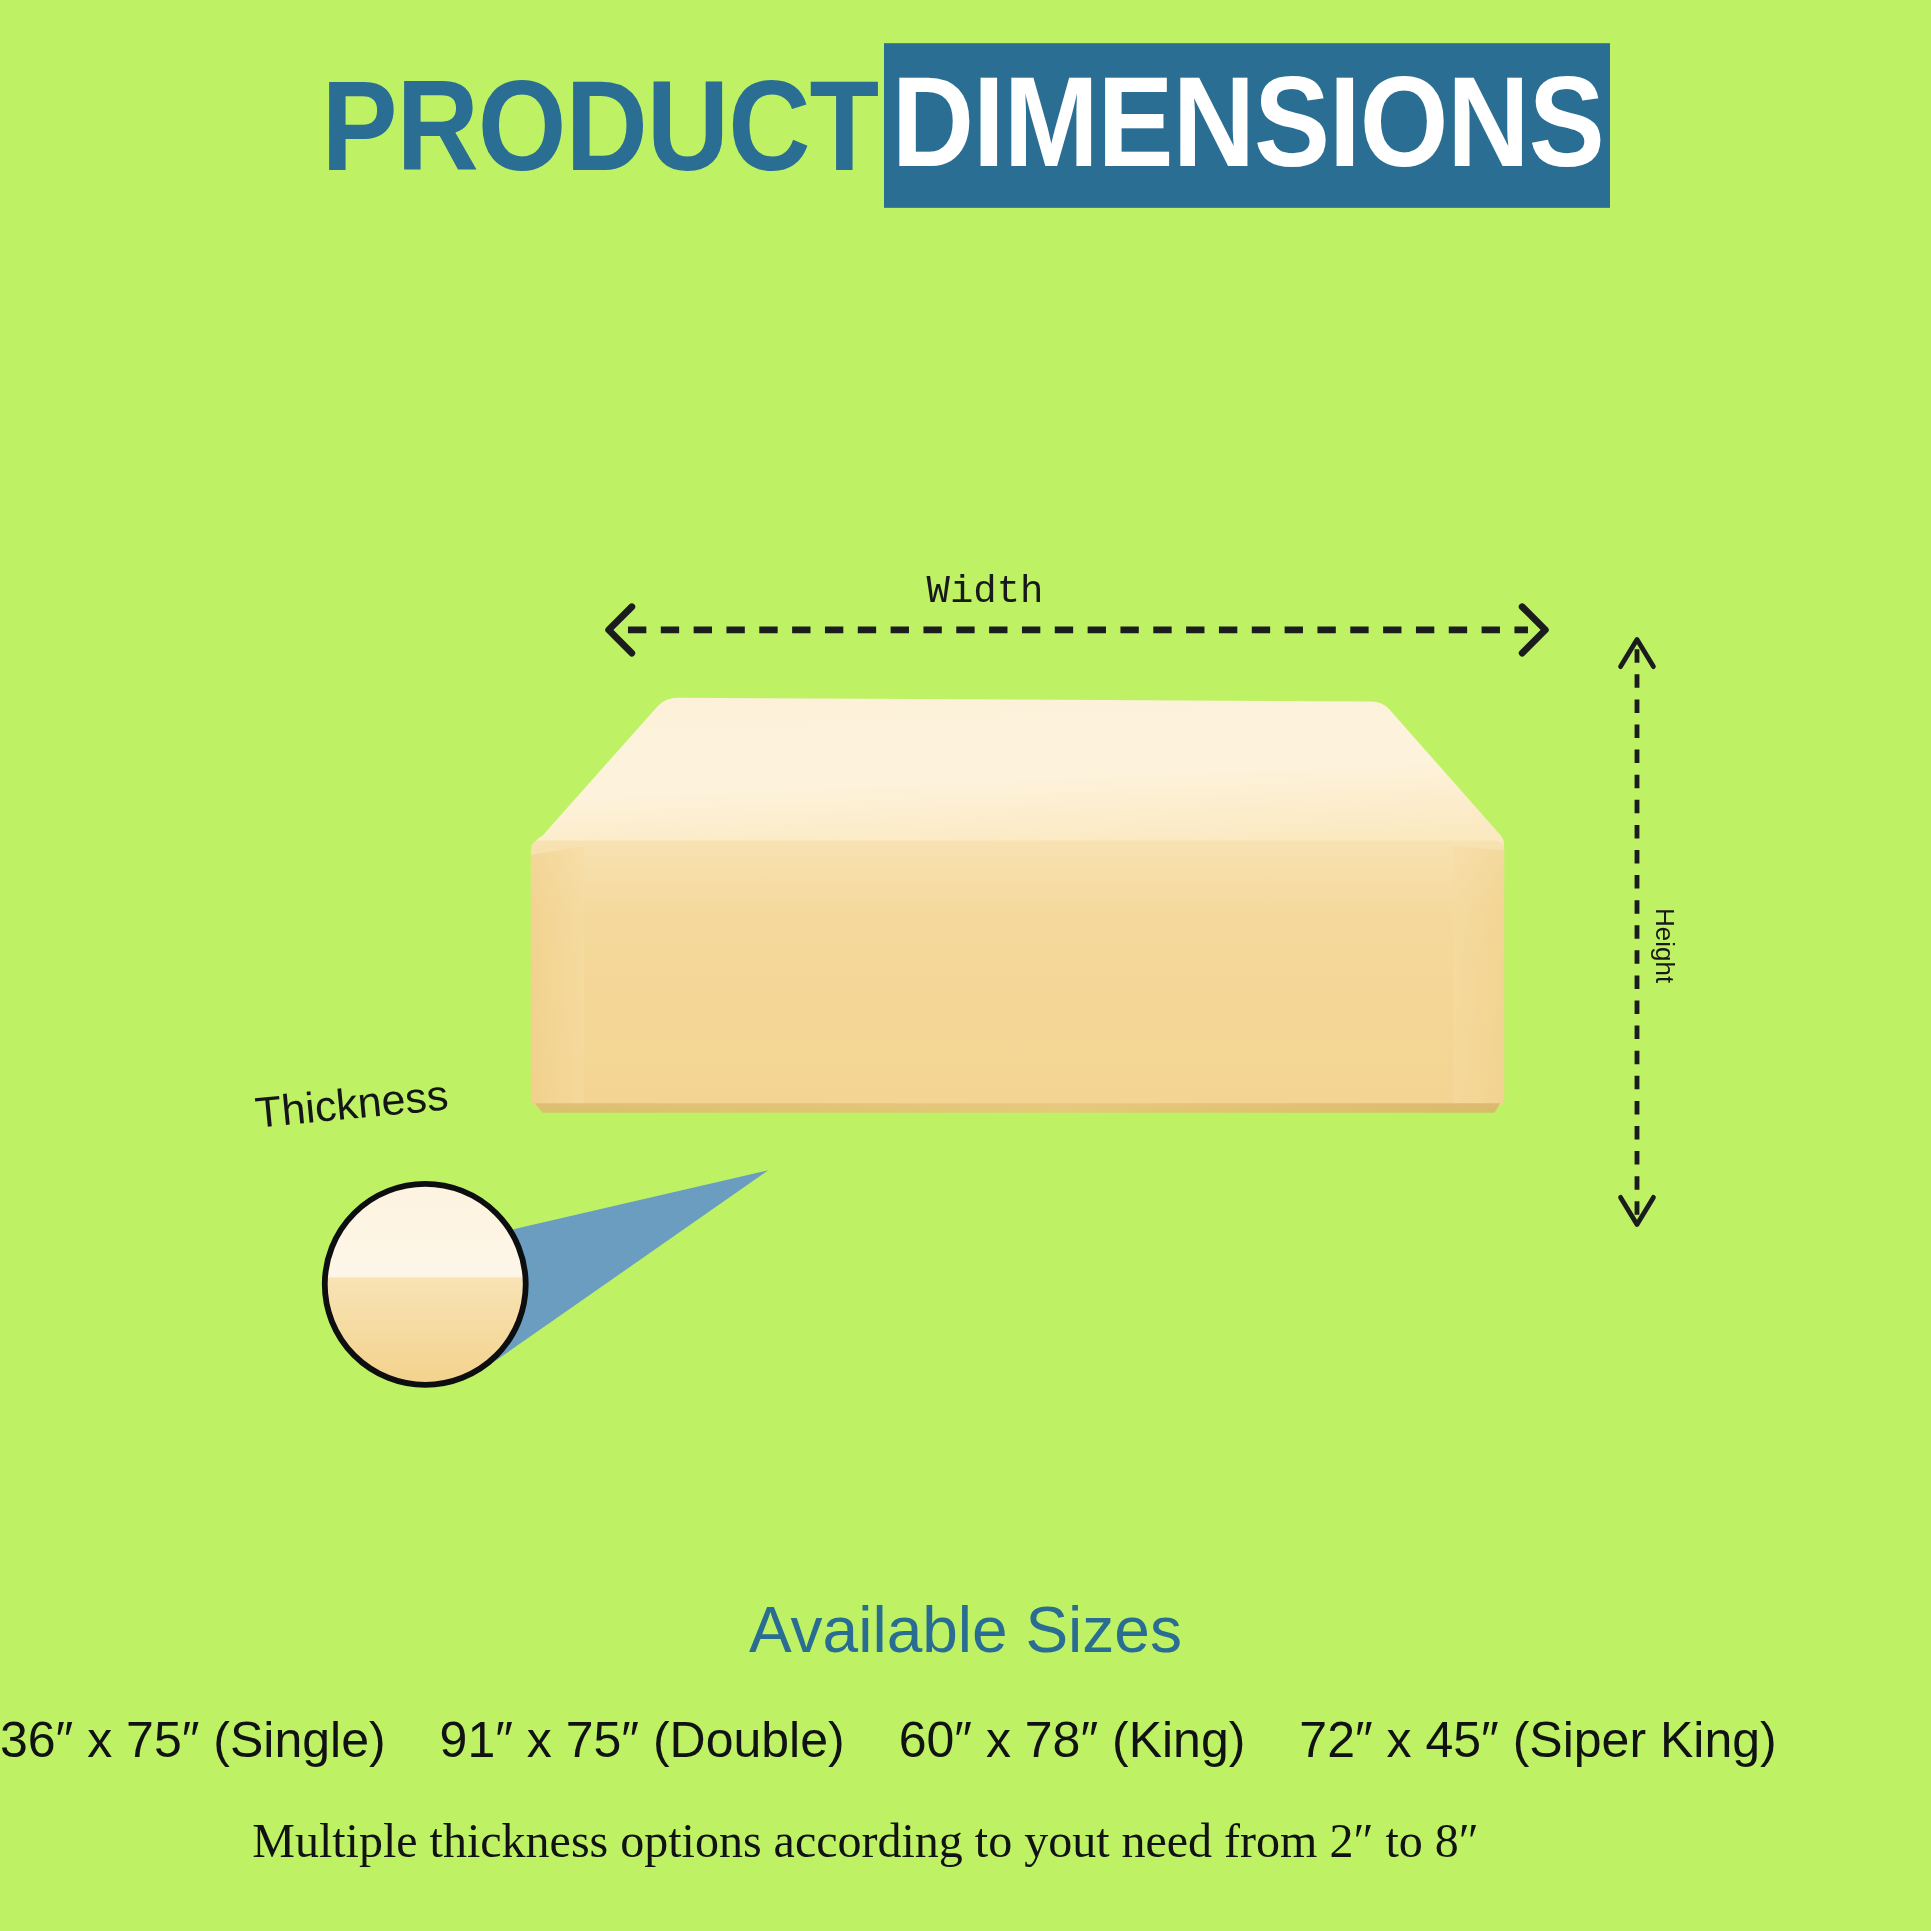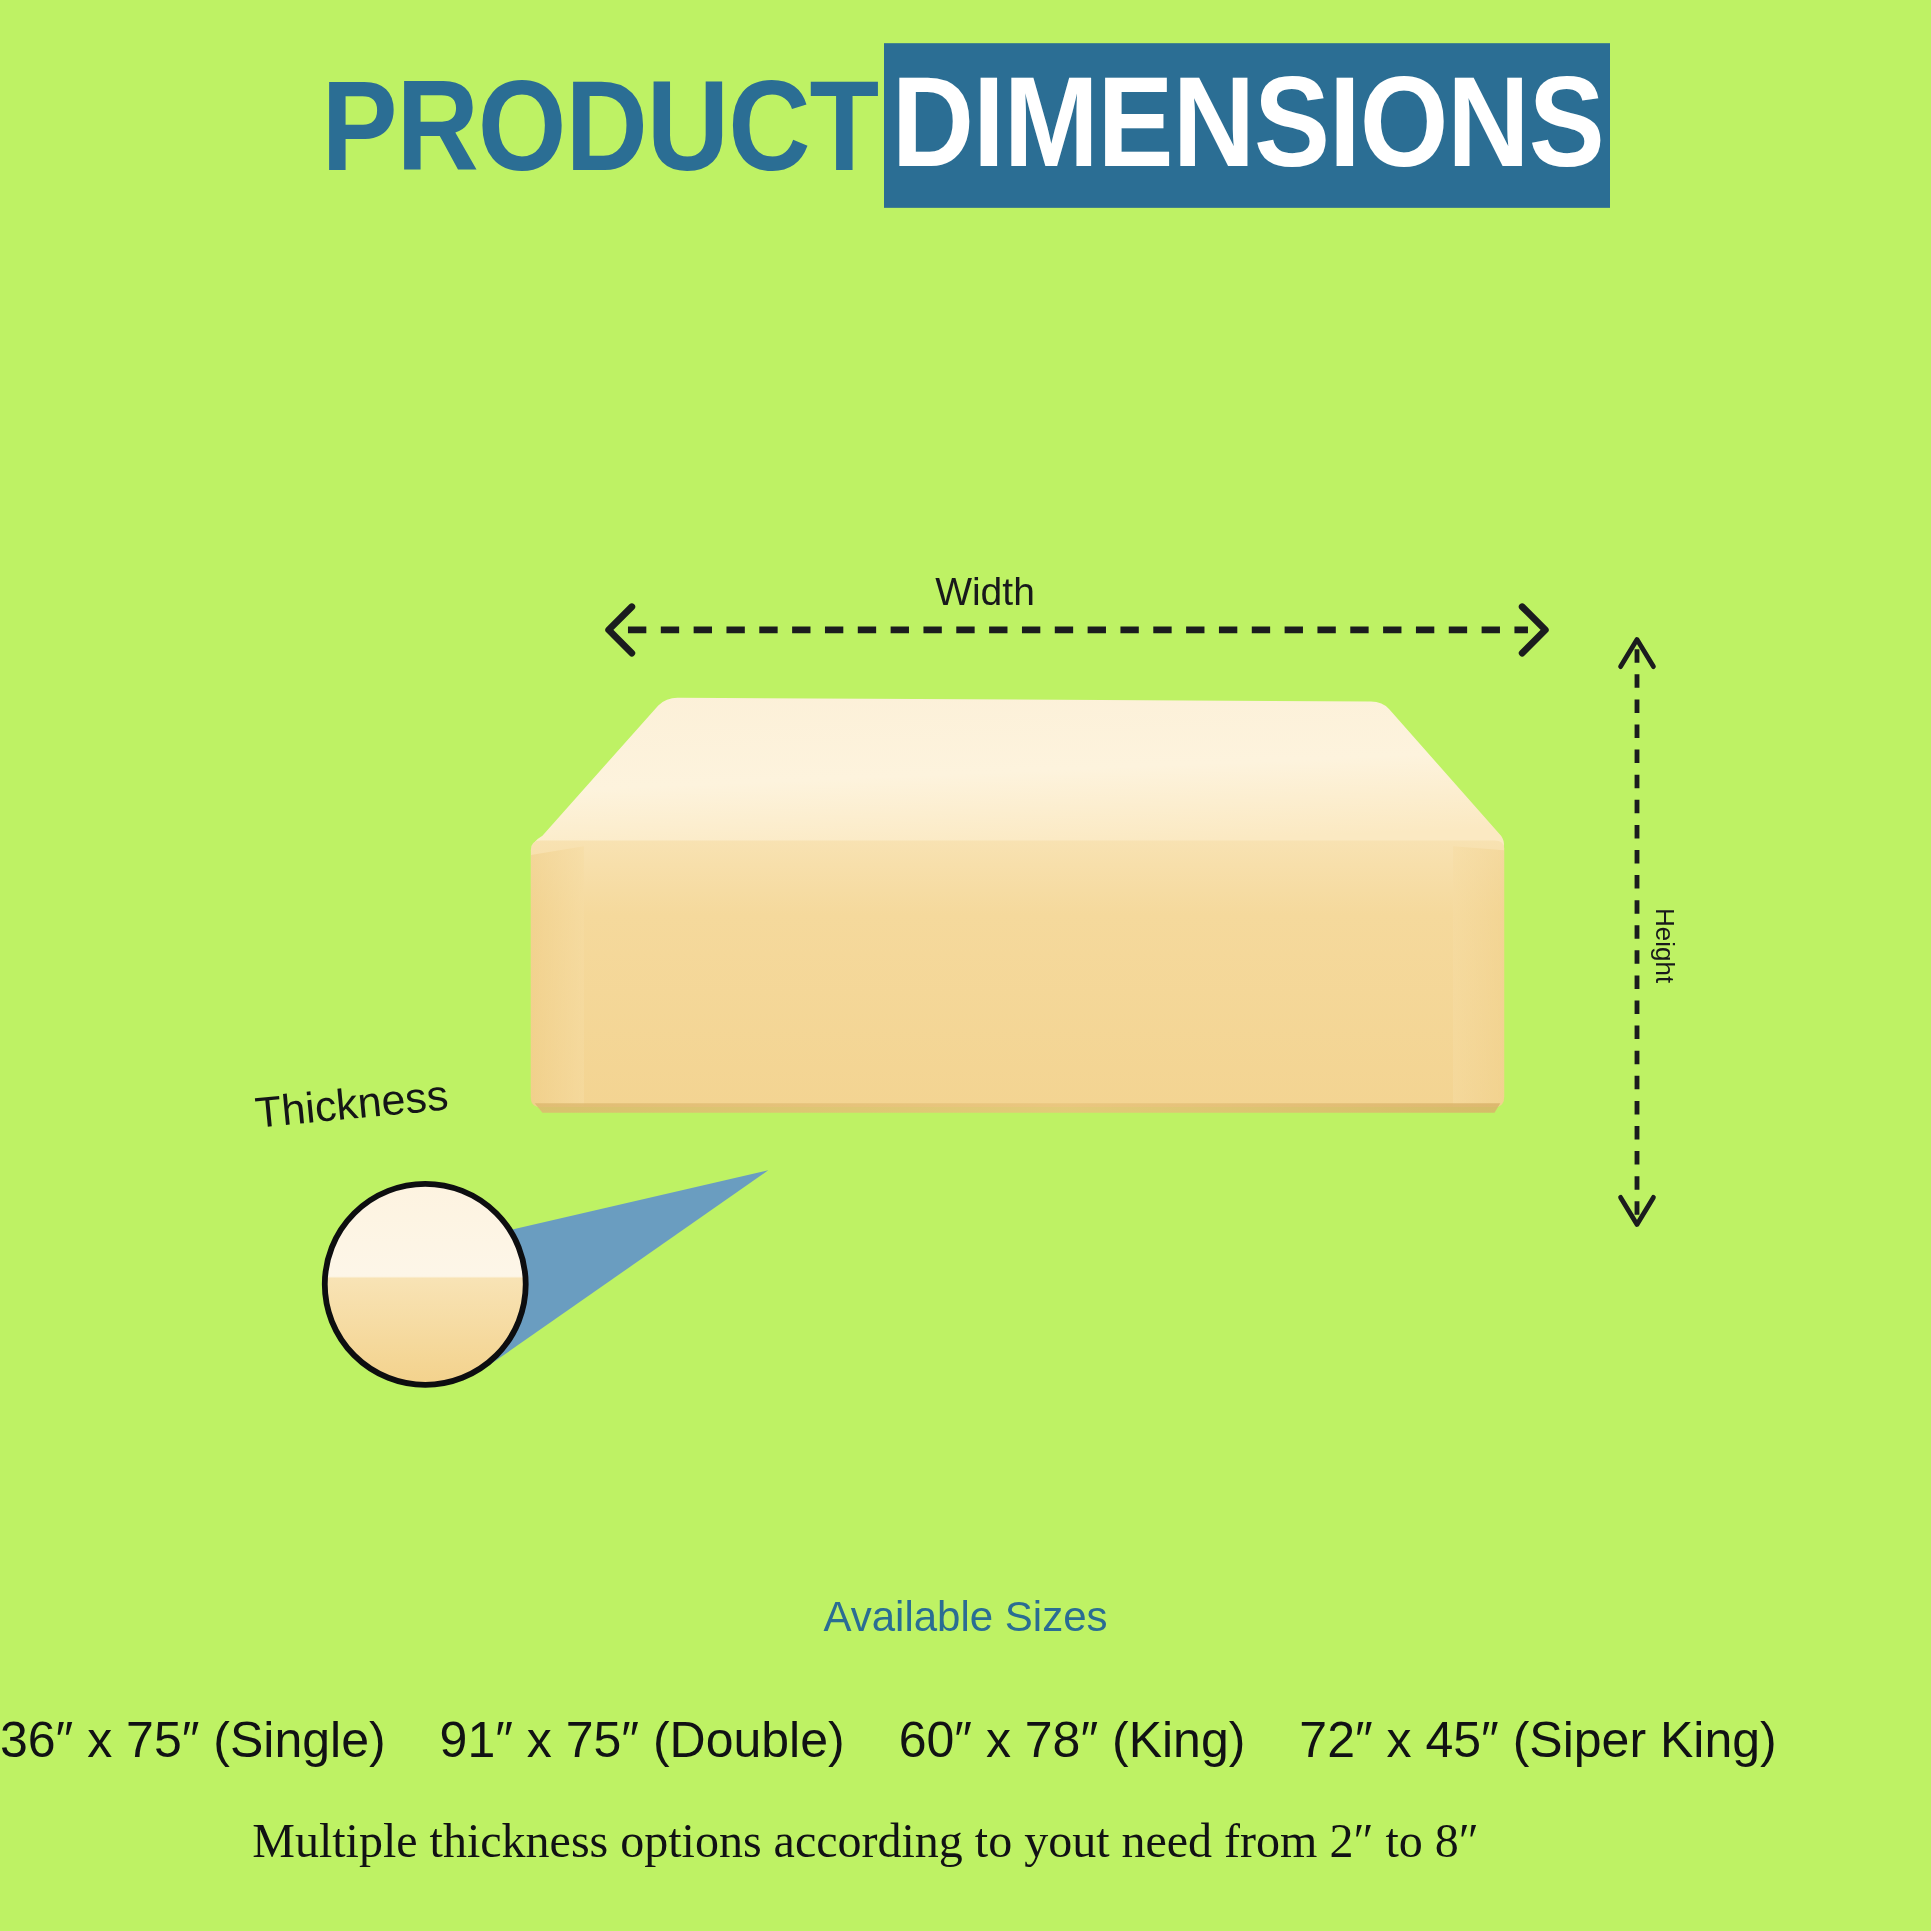--- a/index.html
+++ b/index.html
@@ -31,21 +31,21 @@
     font-size:114px;font-weight:bold;letter-spacing:-1px;line-height:1;
     padding:13.5px 5.8px 19.3px 7.7px;
     font-family:"Liberation Sans", sans-serif;
     transform:scaleY(1.12);
   }
 
   
   .width-label{
     position:absolute;left:985px;top:570px;
     font-size:39px;color:#18191b;
-    font-family:Liberation Sans, sans-serif;
+    font-family:Liberation Mono, monospace;
     transform:translateX(-50%);
   }
   .width-arrow{position:absolute;left:599px;top:599px;width:956px;height:58px;}
 
   
   .height-arrow{position:absolute;left:1603px;top:628px;width:68px;height:608px;}
   .height-label{
     position:absolute;left:1680px;top:908px;
     font-size:26px;color:#18191b;
     font-family:"Liberation Sans", sans-serif;
@@ -65,21 +65,21 @@
     transform:rotate(-5.5deg);
     transform-origin:left top;
     white-space:nowrap;
   }
   .callout-wrap{position:absolute;left:290px;top:1149px;width:541px;height:290px;}
 
   
   .avail-heading{
     position:absolute;left:0;top:1593px;width:1931px;
     text-align:center;
-    font-size:42px;color:#2a6d93;
+    font-size:64px;color:#2a6d93;
     font-family:"Liberation Sans", sans-serif;
   }
   .sizes-row{
     position:absolute;left:0;top:1711px;width:1931px;
     display:flex;align-items:baseline;
     gap:54px;
     font-size:50px;color:#111214;
     font-family:"Liberation Sans", sans-serif;
     white-space:nowrap;
   }

